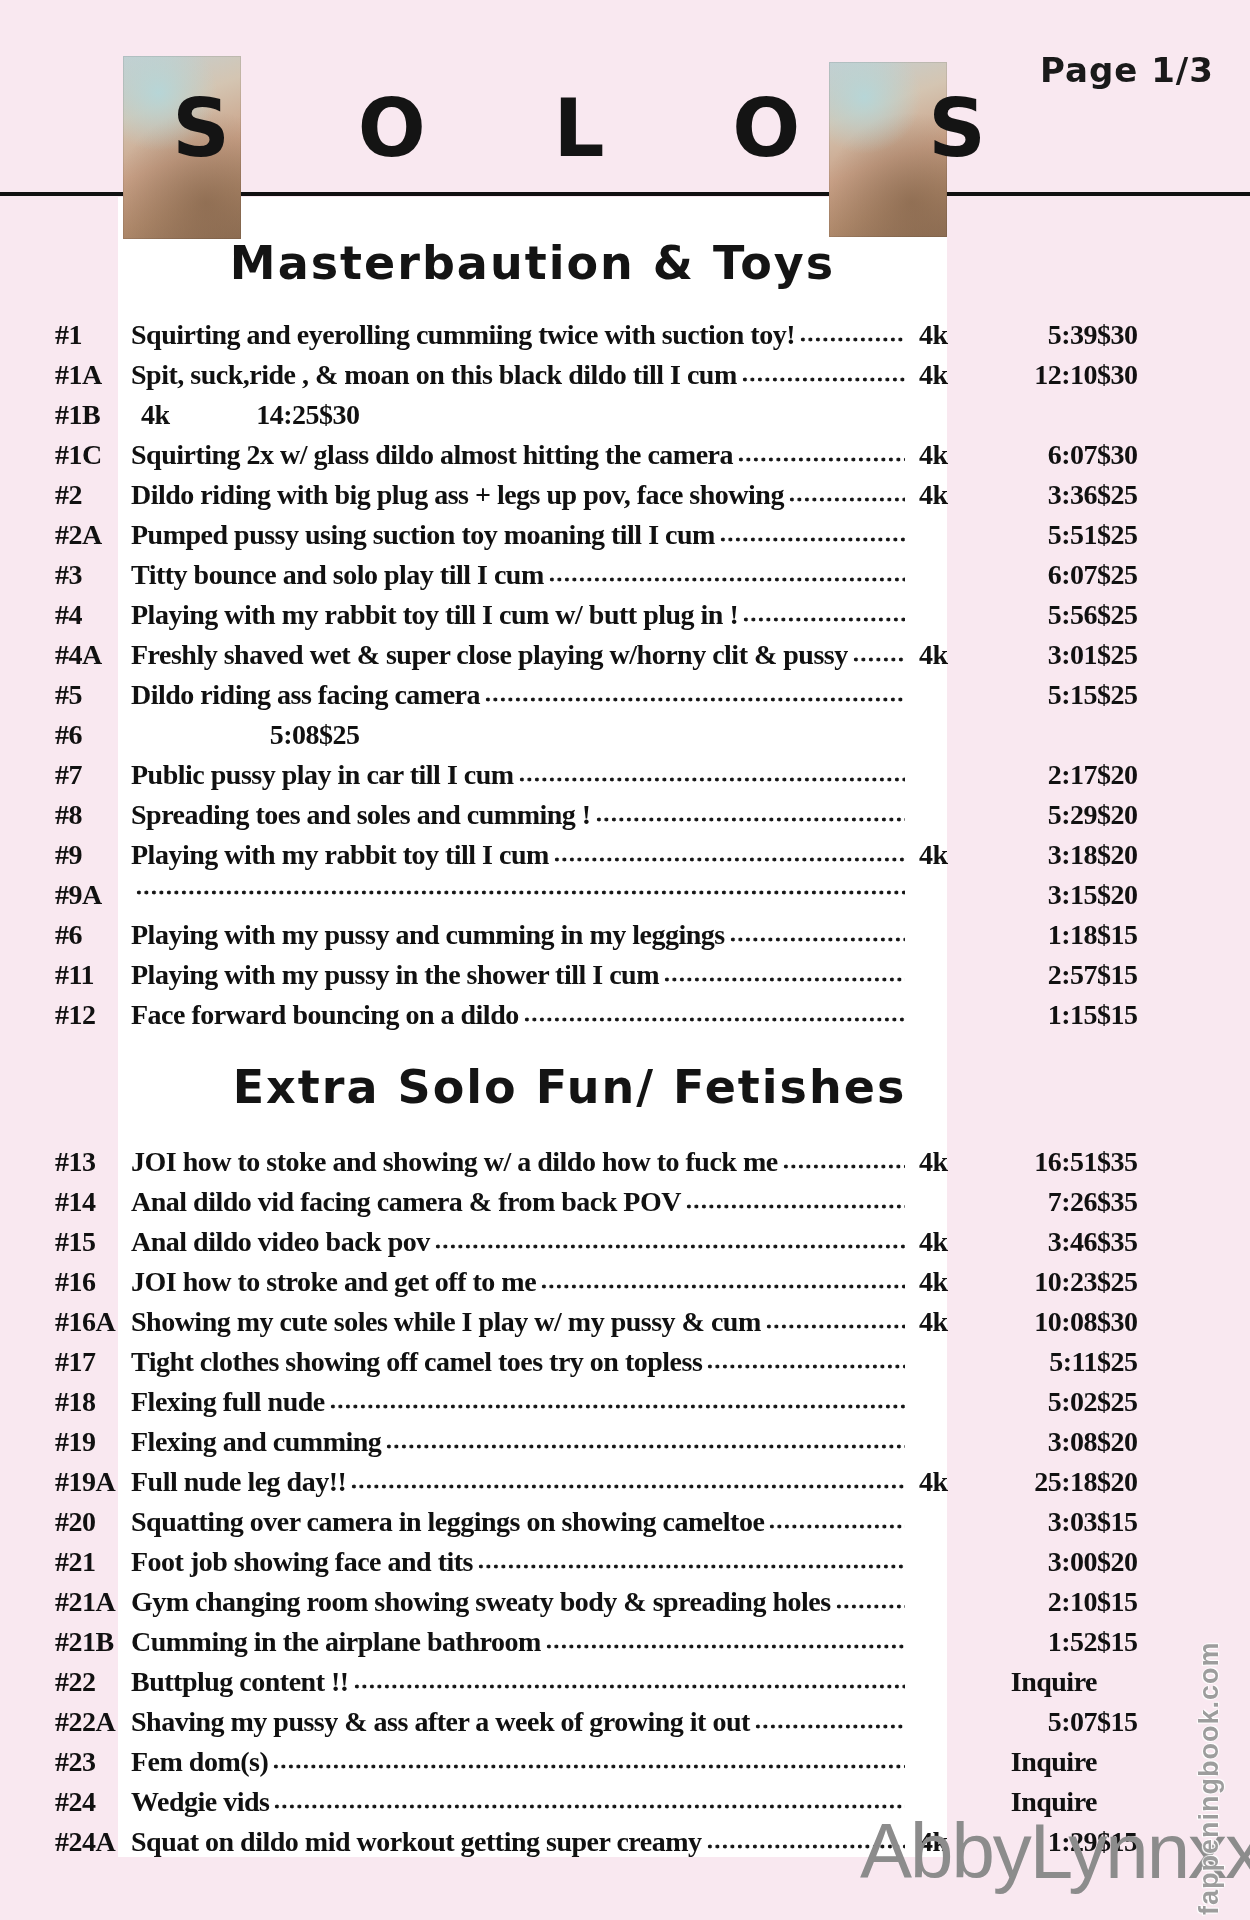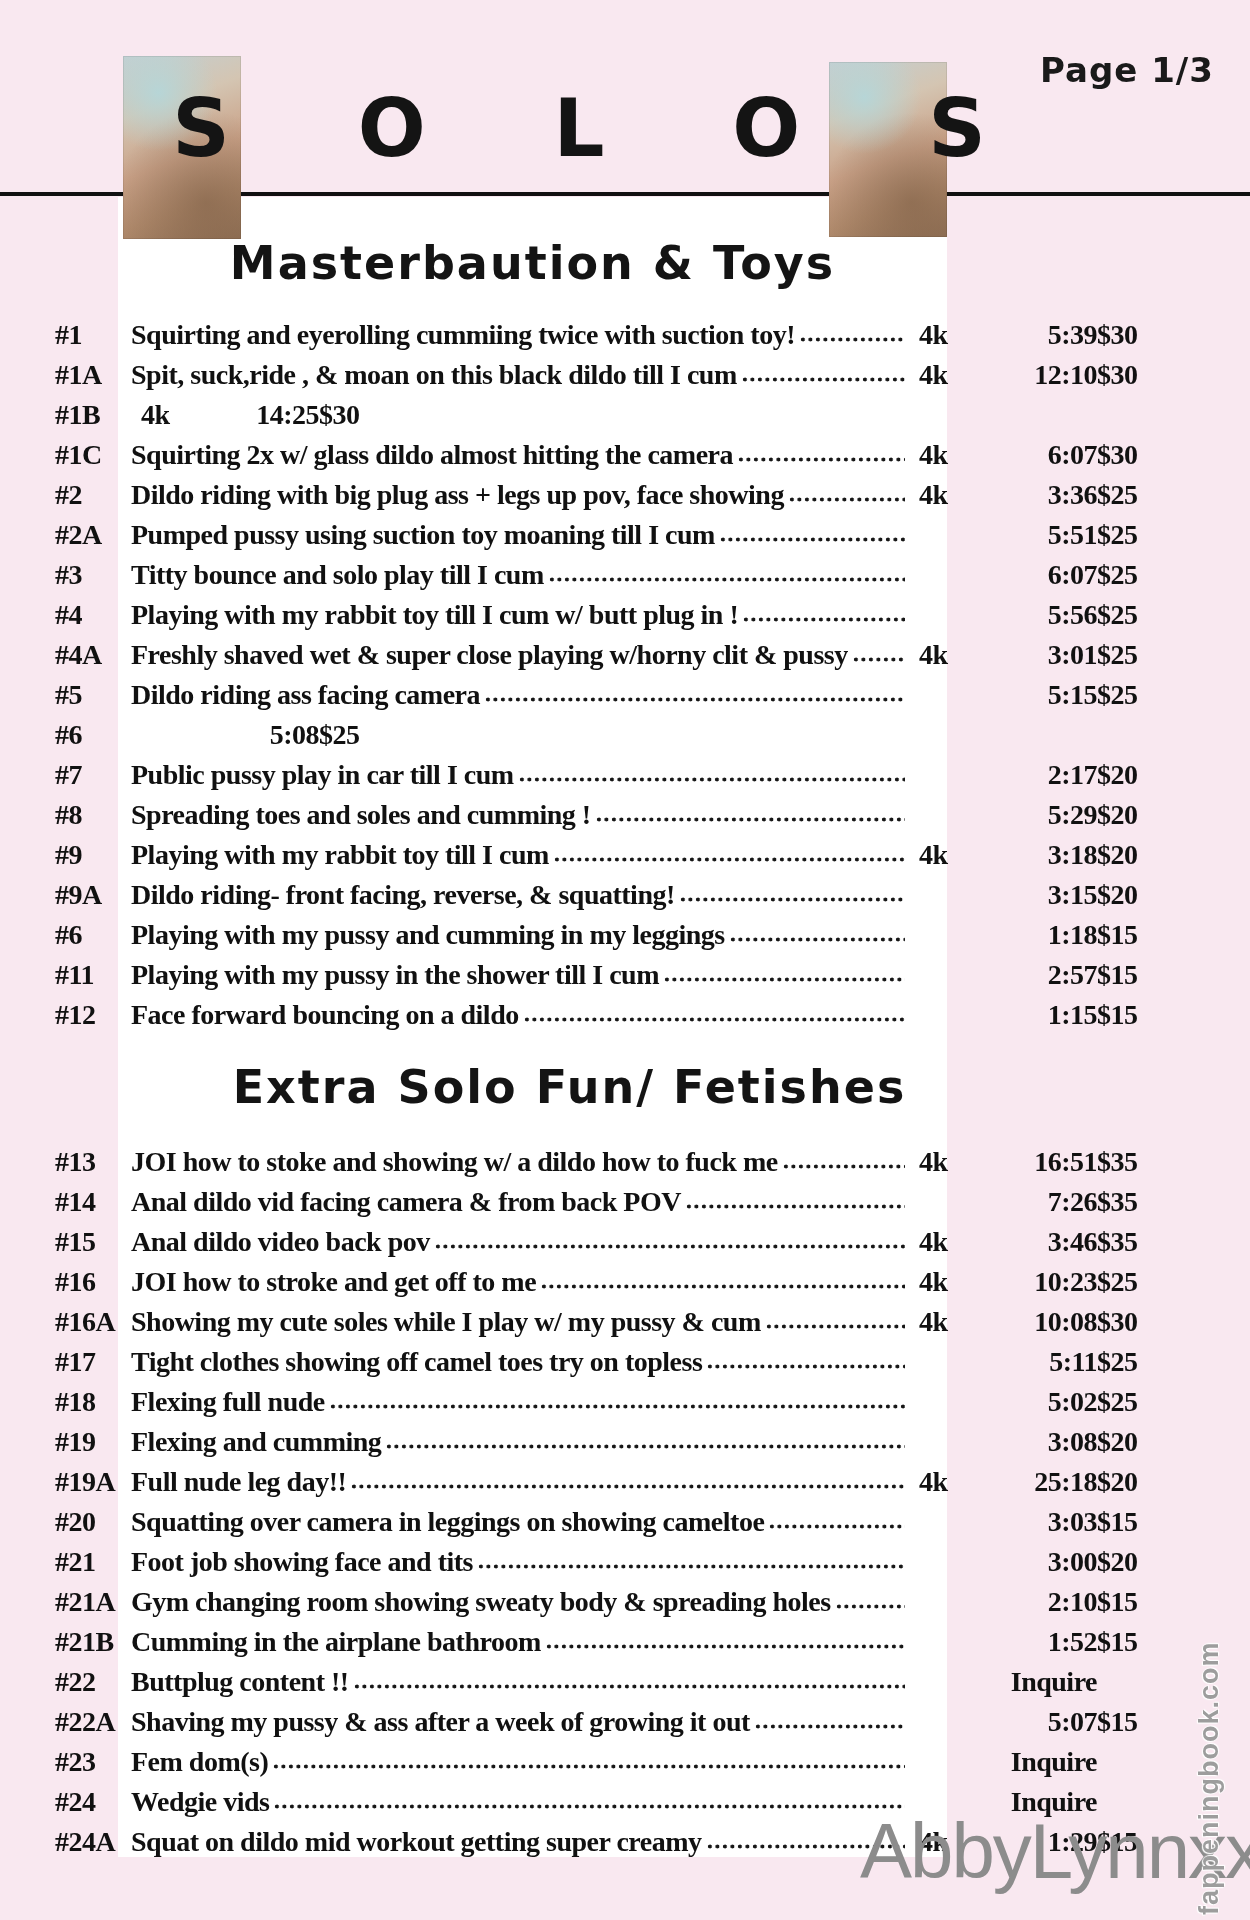--- a/index.html
+++ b/index.html
@@ -240,21 +240,20 @@
       <span class="t">Playing with my rabbit toy till I cum</span>
       <span class="leader"></span>
     </span>
     <span class="c-4k">4k</span>
     <span class="c-time">3:18</span>
     <span class="c-price">$20</span>
   </div>
       <div class="row">
     <span class="c-num">#9A</span>
     <span class="c-title">
-      <span class="t">Dildo riding- front facing, reverse, &amp; squatting!</span>
       <span class="leader"></span>
     </span>
     <span class="c-4k"></span>
     <span class="c-time">3:15</span>
     <span class="c-price">$20</span>
   </div>
       <div class="row">
     <span class="c-num">#6</span>
     <span class="c-title">
       <span class="t">Playing with my pussy and cumming in my leggings</span>

